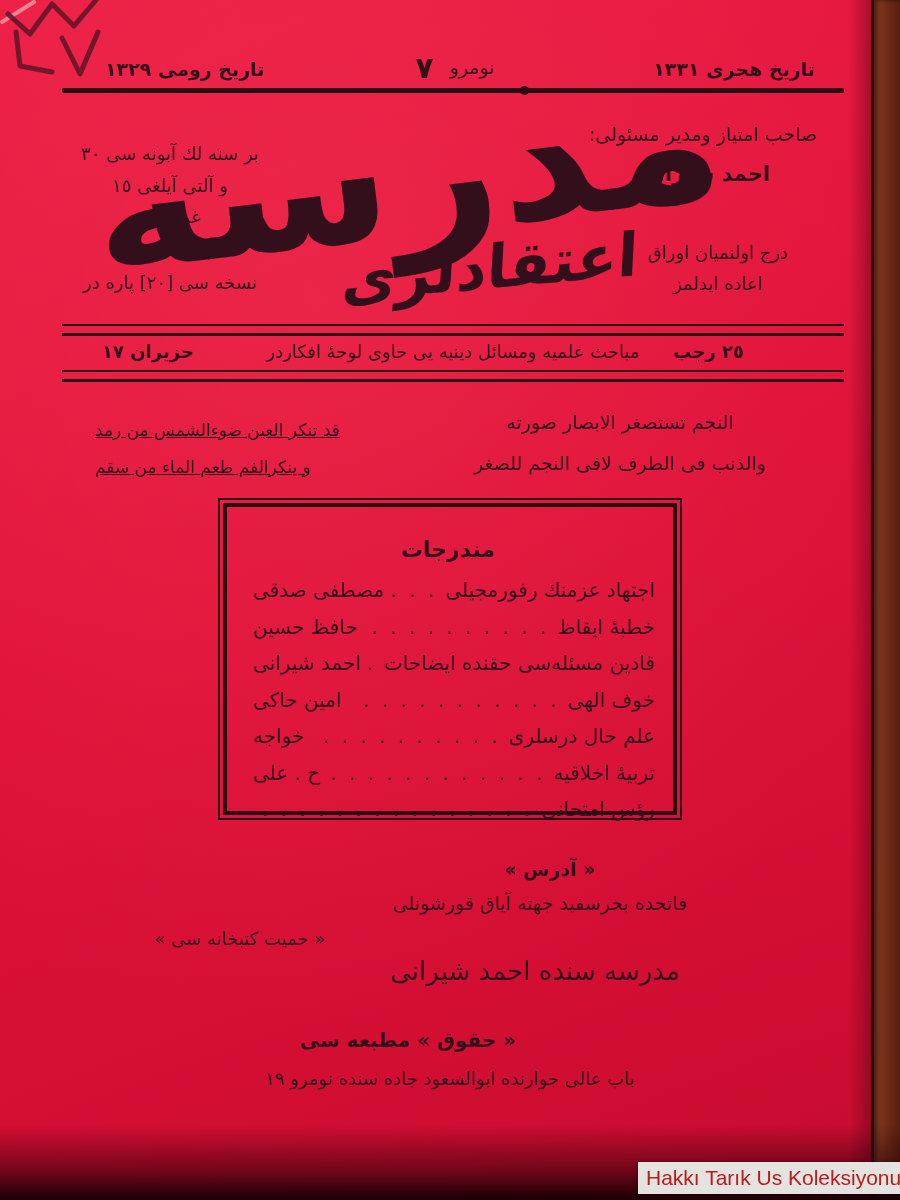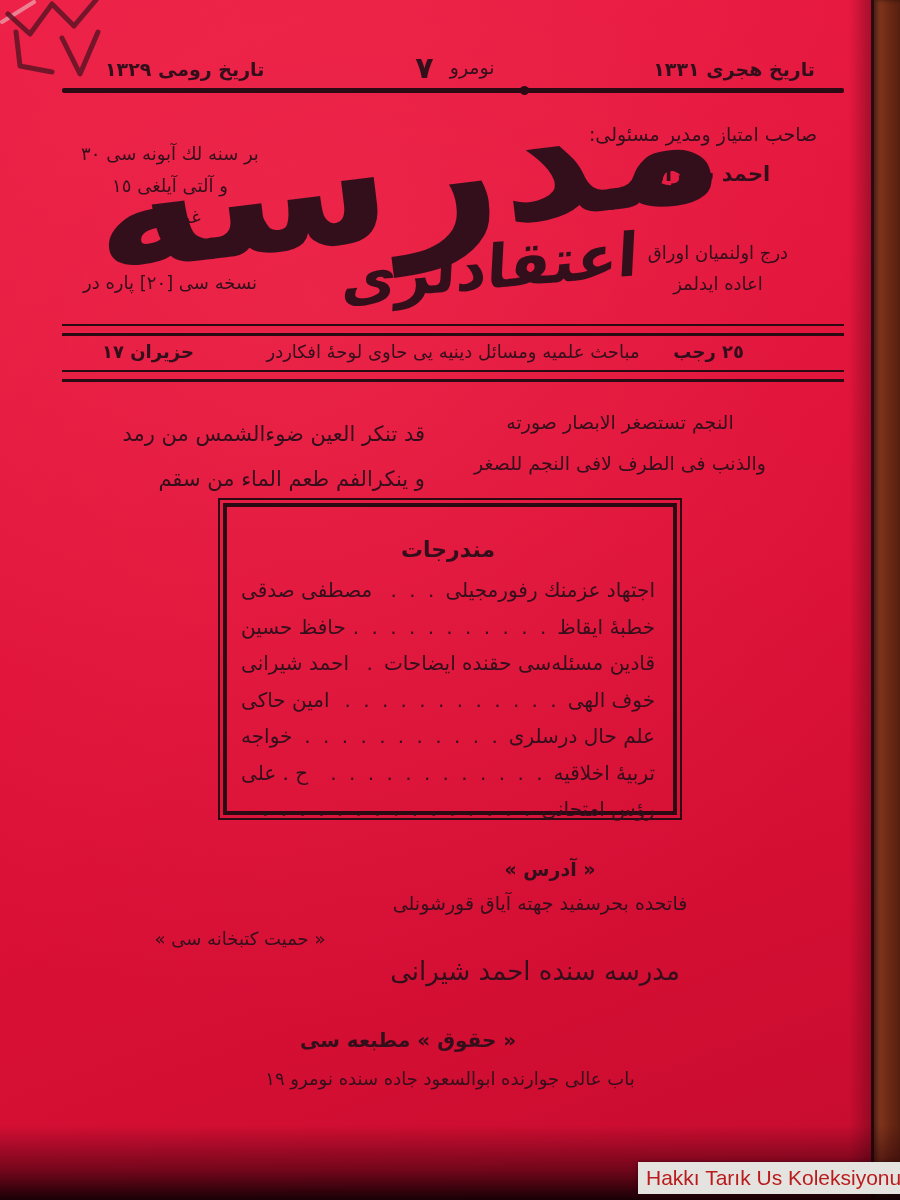--- a/index.html
+++ b/index.html
@@ -52,38 +52,38 @@
   .dbl{left:62px;width:782px;height:7px;border-top:2px solid #2b0a14;border-bottom:3px solid #2b0a14;}
   .dbl.top{top:324px;}
   .dbl.bot{top:370px;}
   .band{top:337px;left:62px;width:782px;height:30px;font-size:18px;}
   .band .day-r{position:absolute;right:100px;top:4px;font-weight:bold;}
   .band .motto{position:absolute;left:50%;transform:translateX(-50%);top:4px;white-space:nowrap;}
   .band .day-l{position:absolute;left:40px;top:4px;font-weight:bold;}
 
   
   .verse-r{top:402px;right:110px;width:340px;text-align:center;font-size:19px;line-height:2.15;}
-  .verse-l{top:412px;left:95px;width:330px;text-align:right;font-size:21px;line-height:2.15;}
+  .verse-l{top:412px;left:95px;width:330px;text-align:left;font-size:17px;line-height:2.15;text-decoration:underline;}
 
   
   .toc-outer{
     top:498px;left:218px;width:464px;height:322px;
     border:2px solid #2b0a14;padding:3px;box-sizing:border-box;
   }
   .toc-inner{
     width:100%;height:100%;box-sizing:border-box;
     border:4px solid #2b0a14;
     padding:10px 18px 6px 14px;
   }
   .toc-head{text-align:center;font-size:22px;font-weight:bold;margin-top:20px;margin-bottom:16px;}
   .toc-row{display:flex;align-items:baseline;font-size:20px;height:36.5px;}
   .toc-row .t{white-space:nowrap;}
   .toc-row .leader{flex:1;overflow:hidden;white-space:nowrap;margin:0 8px;opacity:.95;}
   .toc-row .leader::after{content:". . . . . . . . . . . . . . . . . . . . . . . . . . . . . . . . . .";letter-spacing:3px;}
-  .toc-row .a{white-space:nowrap;}
+  .toc-row .a{white-space:nowrap;margin-left:12px;}
 
   
   .addr-head{top:858px;left:400px;width:300px;text-align:center;font-size:19px;font-weight:bold;}
   .addr-l1{top:892px;left:360px;width:360px;text-align:center;font-size:19px;}
   .addr-l2{top:956px;left:390px;width:290px;text-align:center;font-size:26px;}
   .dist-l1{top:888px;left:90px;width:310px;text-align:center;font-size:18px;}
   .dist-l2{top:928px;left:120px;width:240px;text-align:center;font-size:18px;}
 
   
   .imp-1{top:1028px;left:300px;width:300px;text-align:left;font-size:20px;font-weight:bold;}

